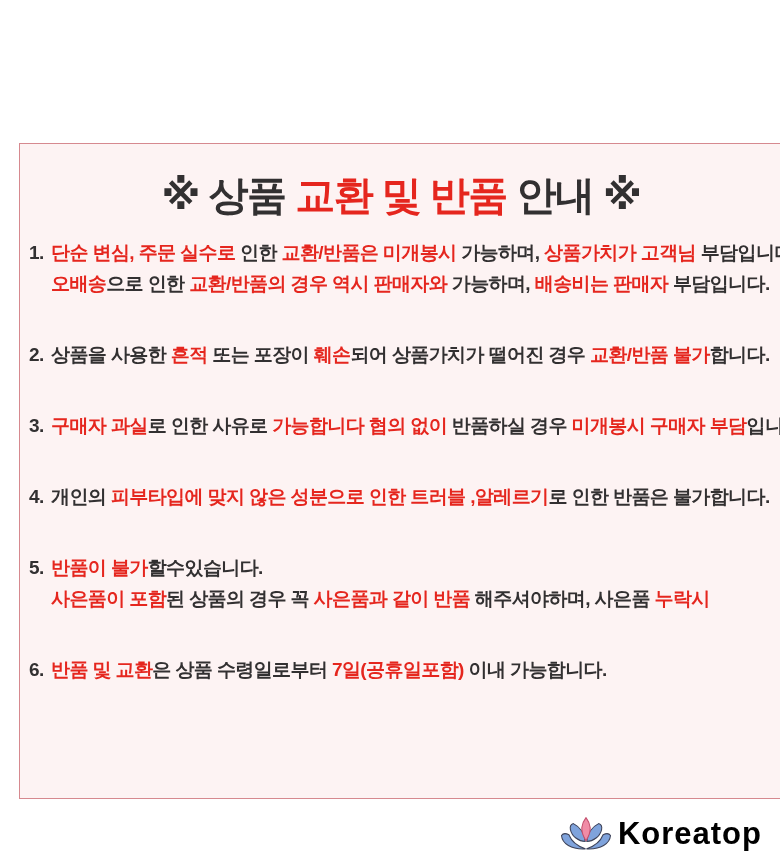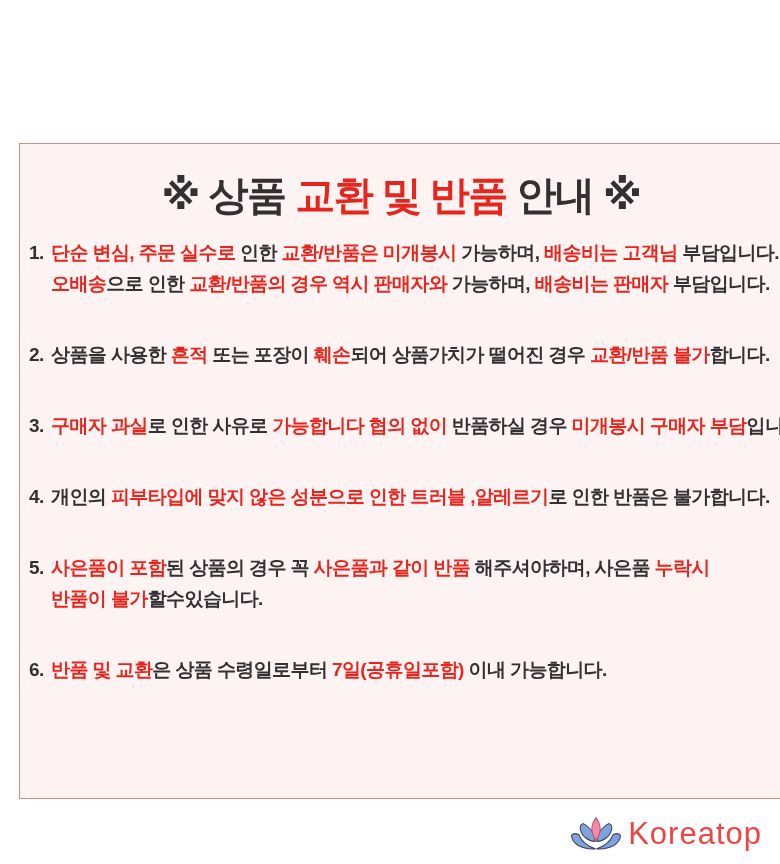--- a/index.html
+++ b/index.html
@@ -61,38 +61,38 @@
   .brand-footer {
     position: absolute;
     right: 18px; top: 814px;
     display: flex;
     align-items: center;
     gap: 6px;
   }
   .lotus { width: 52px; height: 40px; display: block; }
   .brand-name {
     font-size: 31px;
-    font-weight: 400;
-    color: #ef4444;
+    font-weight: 700;
+    color: #000000;
     letter-spacing: 1px;
     line-height: 40px;
   }
 </style>
 </head>
 <body>
 
 <div class="page">
 
   <div class="notice-box">
     <h1 class="notice-title" id="notice-title"><span class="dark">※ 상품 </span><span class="red">교환 및 반품</span><span class="dark"> 안내 ※</span></h1>
     <div class="items" id="items">
         <div class="item">
           <div class="item-num">1.</div>
           <div class="item-lines">
-            <div class="item-line"><span class="red">단순 변심, 주문 실수로</span><span class="dark"> 인한 </span><span class="red">교환/반품은 미개봉시</span><span class="dark"> 가능하며, </span><span class="red">배송비는 고객님</span><span class="dark"> 부담입니다.</span></div>
+            <div class="item-line"><span class="red">단순 변심, 주문 실수로</span><span class="dark"> 인한 </span><span class="red">교환/반품은 미개봉시</span><span class="dark"> 가능하며, </span><span class="red">상품가치가 고객님</span><span class="dark"> 부담입니다.</span></div>
             <div class="item-line"><span class="red">오배송</span><span class="dark">으로 인한 </span><span class="red">교환/반품의 경우 역시 판매자와</span><span class="dark"> 가능하며, </span><span class="red">배송비는 판매자</span><span class="dark"> 부담입니다.</span></div>
           </div>
         </div>
         <div class="item">
           <div class="item-num">2.</div>
           <div class="item-lines">
             <div class="item-line"><span class="dark">상품을 사용한 </span><span class="red">흔적</span><span class="dark"> 또는 포장이 </span><span class="red">훼손</span><span class="dark">되어 상품가치가 떨어진 경우 </span><span class="red">교환/반품 불가</span><span class="dark">합니다.</span></div>
           </div>
         </div>
         <div class="item">
@@ -103,22 +103,22 @@
         </div>
         <div class="item">
           <div class="item-num">4.</div>
           <div class="item-lines">
             <div class="item-line"><span class="dark">개인의 </span><span class="red">피부타입에 맞지 않은 성분으로 인한 트러블 ,알레르기</span><span class="dark">로 인한 반품은 불가합니다.</span></div>
           </div>
         </div>
         <div class="item">
           <div class="item-num">5.</div>
           <div class="item-lines">
+            <div class="item-line"><span class="red">반품이 불가</span><span class="dark">할수있습니다.</span></div>
             <div class="item-line"><span class="red">사은품이 포함</span><span class="dark">된 상품의 경우 꼭 </span><span class="red">사은품과 같이 반품</span><span class="dark"> 해주셔야하며, 사은품 </span><span class="red">누락시</span></div>
-            <div class="item-line"><span class="red">반품이 불가</span><span class="dark">할수있습니다.</span></div>
           </div>
         </div>
         <div class="item">
           <div class="item-num">6.</div>
           <div class="item-lines">
             <div class="item-line"><span class="red">반품 및 교환</span><span class="dark">은 상품 수령일로부터 </span><span class="red">7일(공휴일포함)</span><span class="dark"> 이내 가능합니다.</span></div>
           </div>
         </div>
       </div>
   </div>

